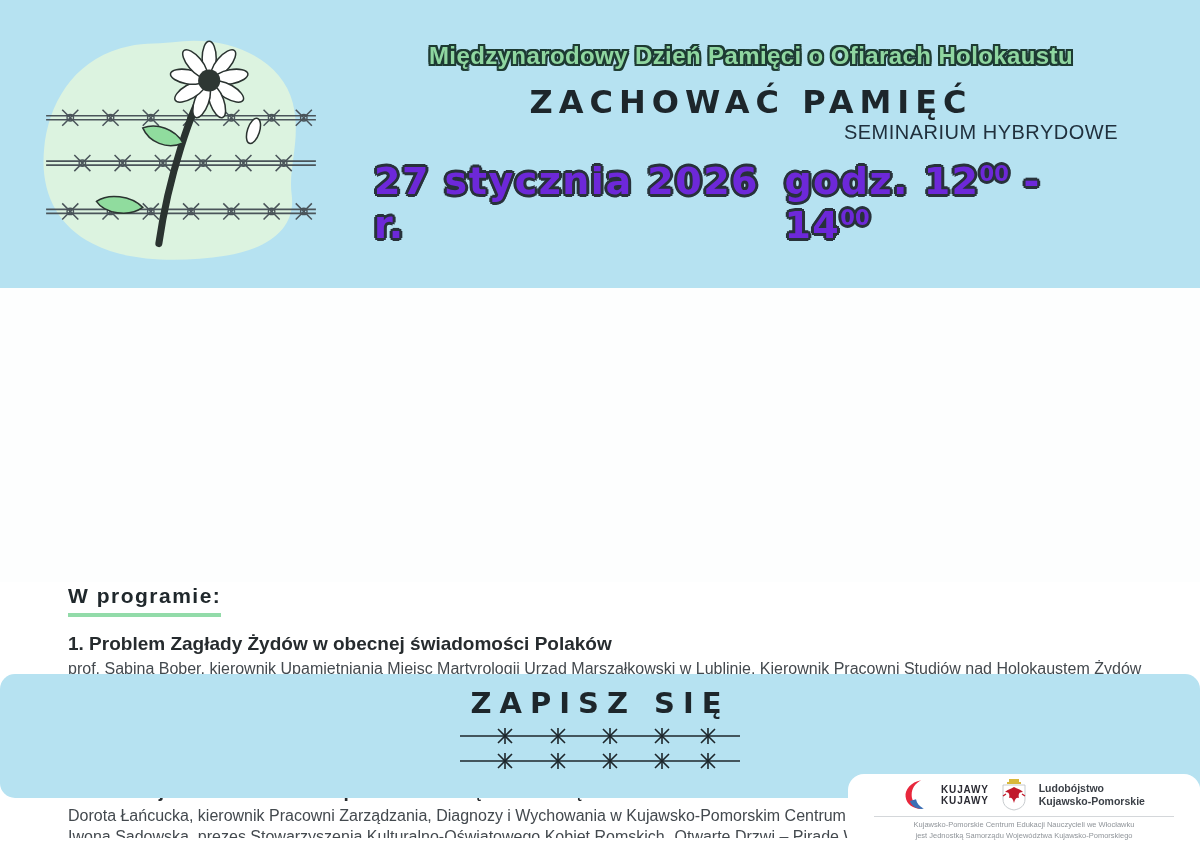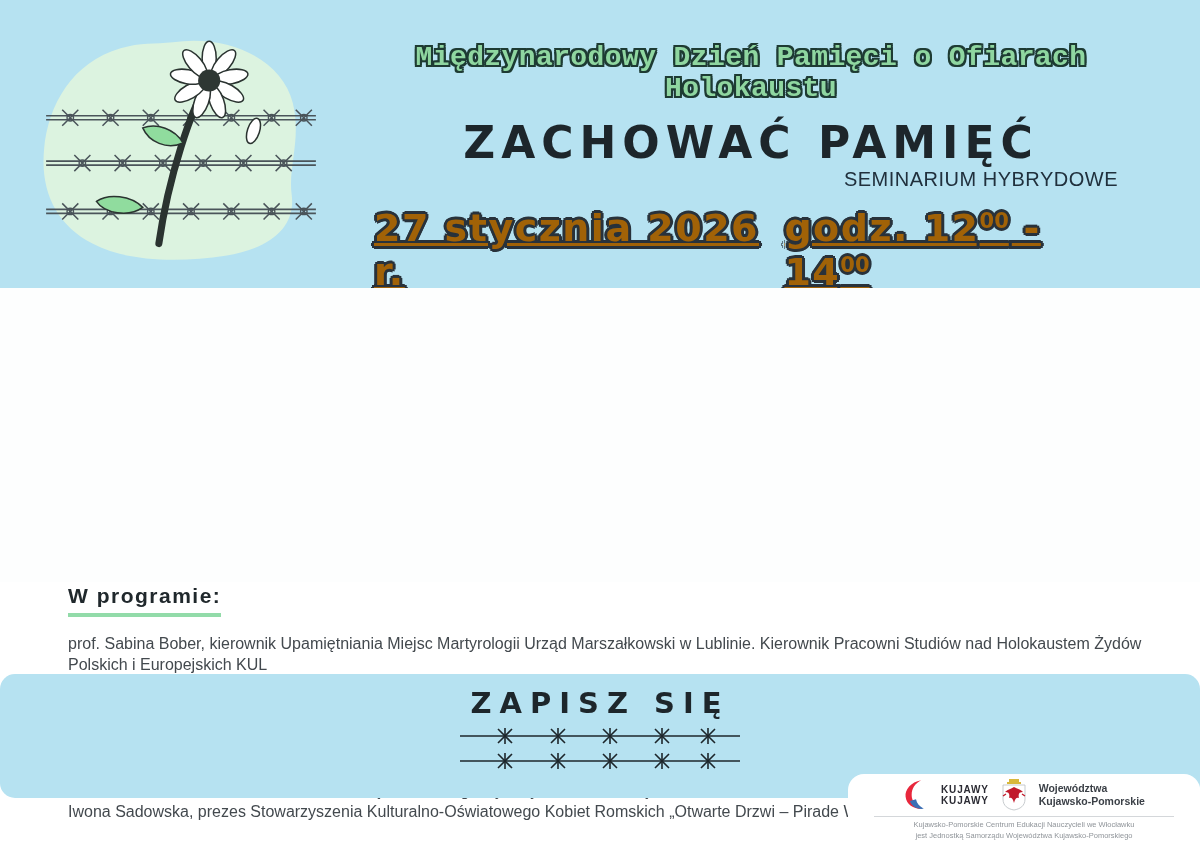--- a/index.html
+++ b/index.html
@@ -11,37 +11,35 @@
   .top-sec    { position:absolute; left:0; top:0;    width:1200px; height:288px; background:#b6e2f1; }
   .program-sec{ position:absolute; left:0; top:288px; width:1200px; height:294px; background:#fdfefe; }
   .signup-sec { position:absolute; left:0; top:674px; width:1200px; height:124px; background:#b6e2f1;
                 display:flex; flex-direction:column; align-items:center; padding-top:12px; box-sizing:border-box;border-radius:15px;}
   .footer-sec { position:absolute; left:0; top:798px; width:1200px; height:48px; background:#ffffff;
                 display:flex; align-items:center; padding-left:55px; box-sizing:border-box;margin-top:40px; }
   
   .illu { position:absolute; left:30px; top:34px; width:302px; height:232px; }
   .head-block { position:absolute; left:370px; top:42px; width:762px; }
   .kicker {
-    text-align:center; font-size:28px; font-weight:700; letter-spacing:.4px; color:#8fd6a0;
+    text-align:center; font-size:24px; font-weight:700; letter-spacing:.4px; color:#8fd6a0;
     text-shadow:-2px -2px 0 #1e3b33,0 -2px 0 #1e3b33,2px -2px 0 #1e3b33,-2px 0 0 #1e3b33,
                  2px 0 0 #1e3b33,-2px 2px 0 #1e3b33,0 2px 0 #1e3b33,2px 2px 0 #1e3b33;
-    font-family:Liberation Mono, monospace;
   }
   .main-title {
     margin-top:13px; text-align:center; font-family:"DejaVu Sans", sans-serif;
-    font-size:44px; font-weight:800; letter-spacing:6px; color:#1d262b; white-space:nowrap;
+    font-size:32px; font-weight:800; letter-spacing:6px; color:#1d262b; white-space:nowrap;
   }
   .subtitle { text-align:right; padding-right:14px;
               font-size:20px; font-weight:400; letter-spacing:.5px; color:#20303d; }
   .date-row {
     margin-top:15px; display:flex; justify-content:space-between; padding:0 8px 0 4px;
-    font-family:"DejaVu Sans", sans-serif; font-size:38px; font-weight:800; letter-spacing:1.5px; color:#a16207;
+    font-family:"DejaVu Sans", sans-serif; font-size:38px; font-weight:800; letter-spacing:1.5px; color:#6d28d9;
     text-shadow:-3px 0 0 #28323b,3px 0 0 #28323b,0 -3px 0 #28323b,0 3px 0 #28323b,
                 -2px -2px 0 #28323b,2px -2px 0 #28323b,-2px 2px 0 #28323b,2px 2px 0 #28323b;
-    text-decoration:underline;
   }
   .sup { font-size:21px; position:relative; top:-13px; letter-spacing:0;margin-top:46px; }
   
   .prog { position:absolute; left:68px; top:296px; width:1080px; }
   .prog-heading {
     display:inline-block; font-size:21px; font-weight:800; letter-spacing:1.5px; color:#20282c;
     border-bottom:4px solid #92dba9; padding-bottom:5px; margin-bottom:16px;
   }
   .prog-item { margin-bottom:17px; }
   .item-title { font-size:19px; font-weight:700; color:#262b2e; margin-bottom:3px; }
@@ -159,20 +157,21 @@
         <span><span>godz. 12</span><span class="sup">00</span><span> - 14</span><span class="sup">00</span></span>
       </div>
     </div>
   </section>
 
   <section class="program-sec">
     <div class="prog">
       <div class="prog-heading">W programie:</div>
 
       <div class="prog-item">
+        <div class="item-title">1. Problem Zagłady Żydów w obecnej świadomości Polaków</div>
         <div class="item-speakers">prof. Sabina Bober, kierownik Upamiętniania Miejsc Martyrologii Urząd Marszałkowski w Lublinie. Kierownik Pracowni Studiów nad Holokaustem Żydów Polskich i Europejskich KUL</div>
       </div>
       <div class="prog-item">
         <div class="item-title">2. Nazistowski terror wobec nauczycieli z Pomorza, Kujaw i Ziemi Dobrzyńskiej</div>
         <div class="item-speakers">Ewa Pronobis, dyrektor Pedagogicznej Biblioteki Wojewódzkiej w Bydgoszczy oraz Jolanta Iwińska, Towarzystwo Miłośników Ziemi Dobrzyńskiej</div>
       </div>
       <div class="prog-item">
         <div class="item-title">3. Ludobójstwo Romów i Sinti przez III Rzeszę Niemiecką</div>
         <div class="item-speakers">Dorota Łańcucka, kierownik Pracowni Zarządzania, Diagnozy i Wychowania w Kujawsko-Pomorskim Centrum Edukacji Nauczycieli we Włocławku
 Iwona Sadowska, prezes Stowarzyszenia Kulturalno-Oświatowego Kobiet Romskich „Otwarte Drzwi – Pirade Wudara” we Włocławku</div>
@@ -235,21 +234,21 @@
         <div>KUJAWY</div>
       </div>
       <svg width="26" height="32" viewBox="0 0 26 32">
         <rect x="8" y="0" width="10" height="4" fill="#d8b83c"></rect>
         <rect x="6" y="3" width="14" height="2" fill="#d8b83c"></rect>
         <path d="M2,6 L24,6 L24,20 C24,27 19,30 13,31 C7,30 2,27 2,20 Z" fill="#ffffff" stroke="#b9bec2" stroke-width="0.8"></path>
         <path d="M13,8 C10,10 7,10 4,13 C8,13 9,15 8,19 C10,18 12,19 13,24 C14,19 16,18 18,19 C17,15 18,13 22,13 C19,10 16,10 13,8 Z" fill="#c11a2b"></path>
         <path d="M5,15 L2,17 M21,15 L24,17" stroke="#c11a2b" stroke-width="1.4"></path>
       </svg>
       <div class="woj-text">
-        <div>Województwa</div>
+        <div>Ludobójstwo</div>
         <div>Kujawsko-Pomorskie</div>
       </div>
     </div>
     <div class="logo-divider"></div>
     <div class="logo-note">Kujawsko-Pomorskie Centrum Edukacji Nauczycieli we Włocławku
 jest Jednostką Samorządu Województwa Kujawsko-Pomorskiego</div>
   </div>
 
 </div>
 

